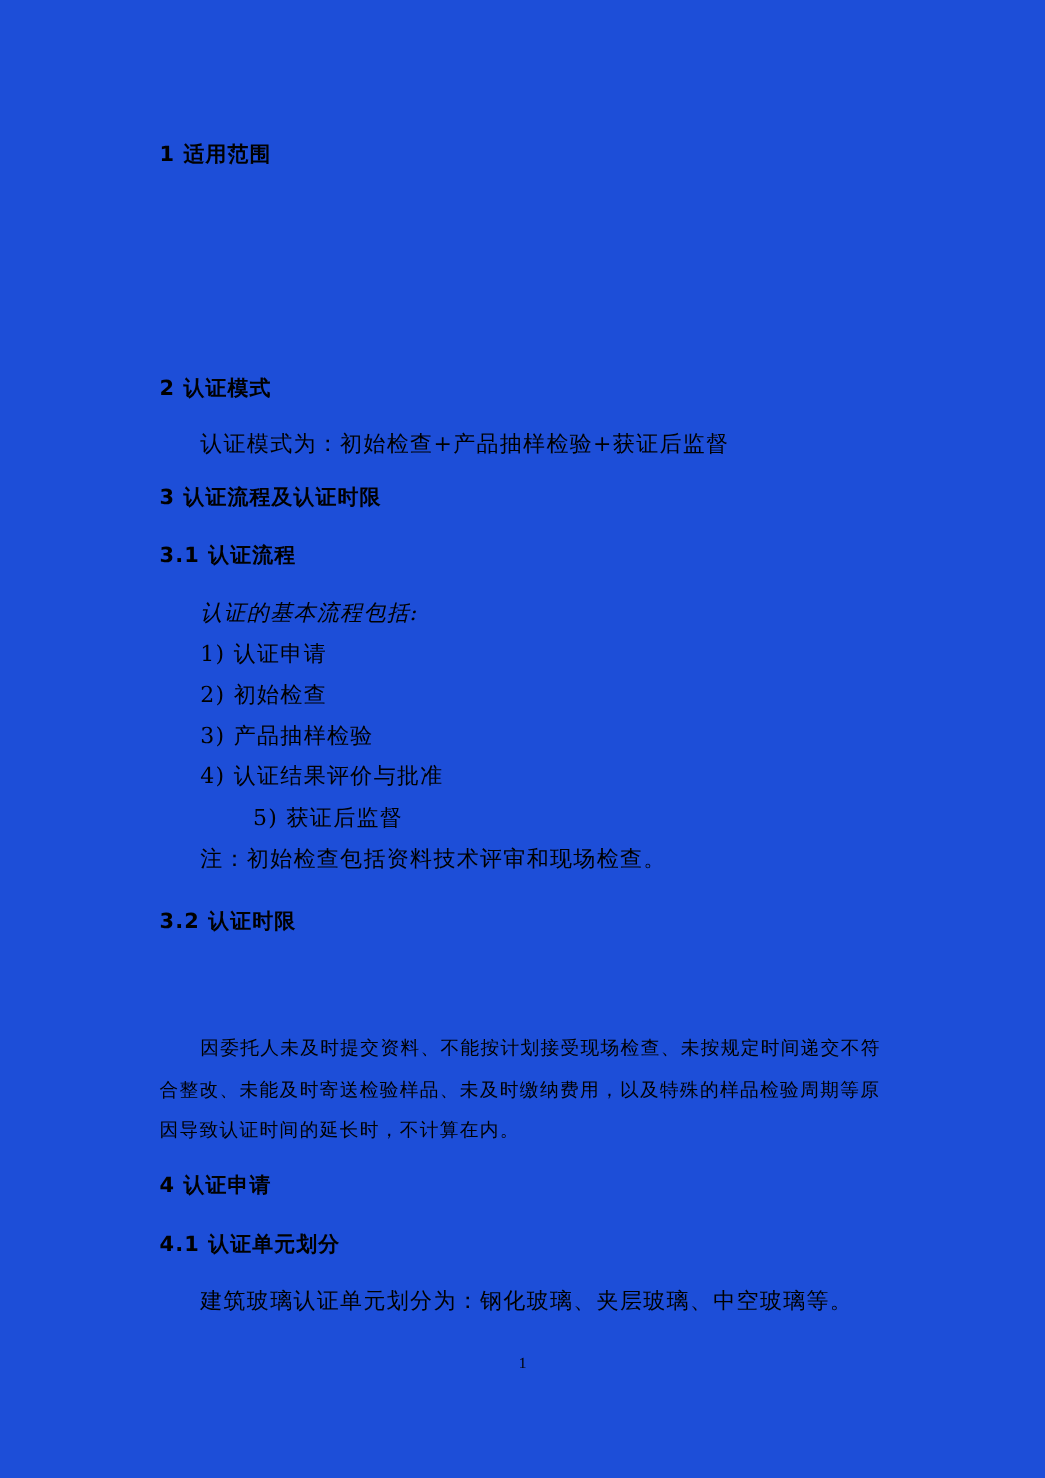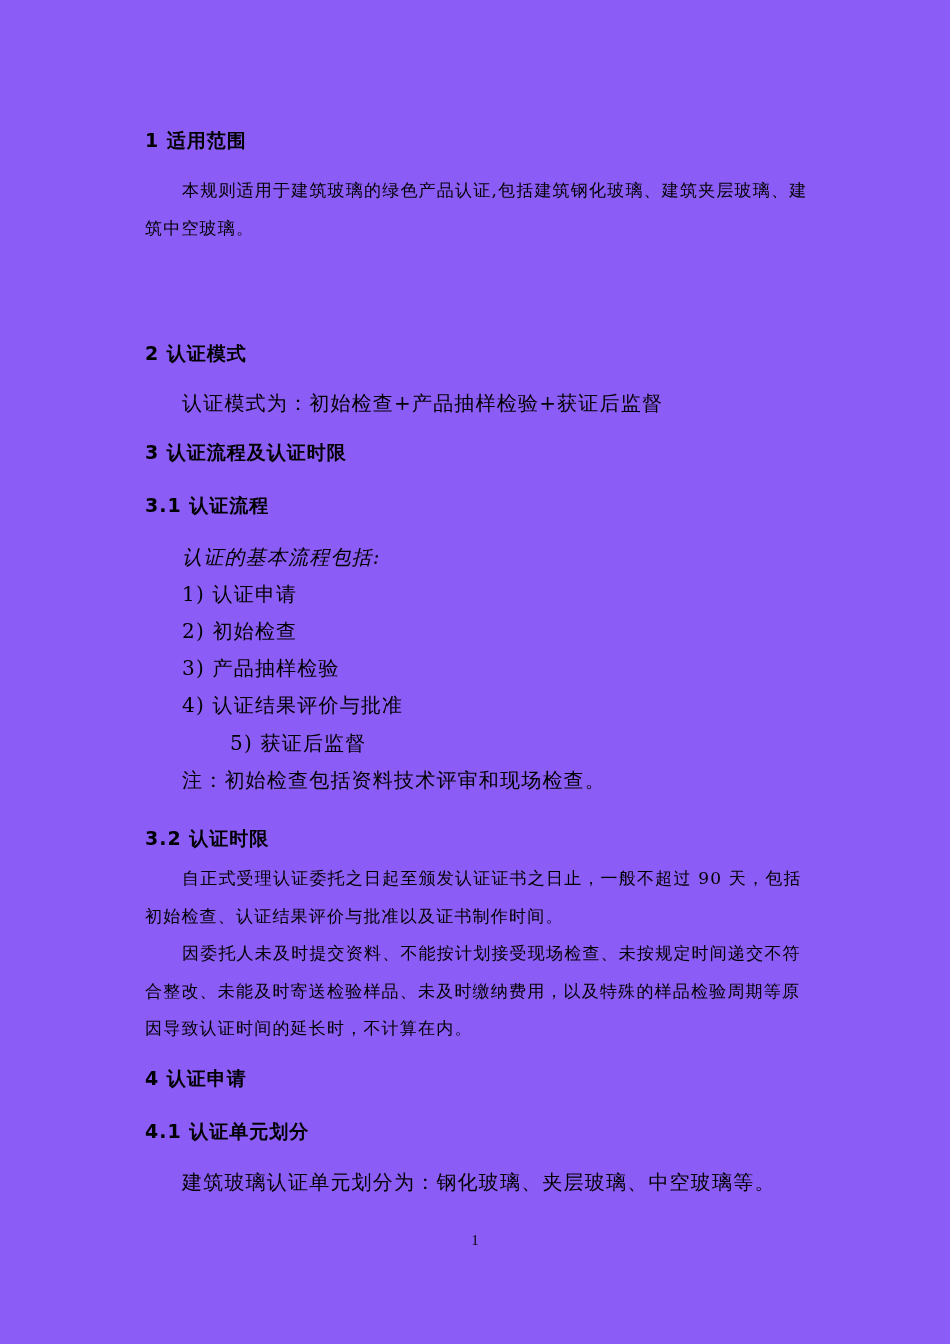--- a/index.html
+++ b/index.html
@@ -1,51 +1,49 @@
 <!DOCTYPE html>
 <html><head>
 <meta charset="utf-8">
 <style>
   html, body { margin: 0; padding: 0; background: #ffffff; }
   body { width: 950px; height: 1344px; position: relative; overflow: hidden;
          font-family: "DejaVu Serif", "Liberation Serif", serif; color: #000; }
-  .page { position: absolute; left: 0; top: 0; width: 950px; height: 1344px; background: #8b5cf6; }
+  .page { position: absolute; left: 0; top: 0; width: 950px; height: 1344px; background: #1d4ed8; }
   .h { position: absolute; left: 145px; font-family: "DejaVu Sans", "Liberation Sans", sans-serif;
        font-weight: bold; font-size: 19px; line-height: 24px; letter-spacing: 1px; white-space: nowrap; }
   .p { position: absolute; left: 145px; width: 665px; font-size: 17px; line-height: 37.5px;
        letter-spacing: 1.2px; }
   .p .ind { display: inline-block; width: 37px; }
   .line { position: absolute; left: 182px; font-size: 20px; line-height: 24px; letter-spacing: 1.2px; white-space: nowrap; }
   .pgnum { position: absolute; left: 0; width: 950px; text-align: center; top: 1233px;
            font-family: "Liberation Serif", serif; font-size: 14px; }
 </style>
 </head>
 <body>
 
 <div class="page">
 
   <div class="h" style="top:128px;">1 适用范围</div>
-  <div class="p" style="top:172px;"><span class="ind"></span><span>本规则适用于建筑玻璃的绿色产品认证,包括建筑钢化玻璃、建筑夹层玻璃、建筑中空玻璃。</span></div>
 
   <div class="h" style="top:341px;">2  认证模式</div>
   <div class="line" style="top:391px;">认证模式为：初始检查+产品抽样检验+获证后监督</div>
 
   <div class="h" style="top:440px;">3  认证流程及认证时限</div>
 
   <div class="h" style="top:493px;">3.1  认证流程</div>
   <div class="line" style="top:545px;font-style:italic;">认证的基本流程包括:</div>
   <div class="line" style="top:582px;">1)  认证申请</div>
   <div class="line" style="top:619px;">2)  初始检查</div>
   <div class="line" style="top:656px;">3)  产品抽样检验</div>
   <div class="line" style="top:693px;">4)  认证结果评价与批准</div>
   <div class="line" style="top:731px;margin-left:48px;">5)  获证后监督</div>
   <div class="line" style="top:768px;">注：初始检查包括资料技术评审和现场检查。</div>
 
   <div class="h" style="top:826px;">3.2  认证时限</div>
-  <div class="p" style="top:860px;"><span class="ind"></span><span>自正式受理认证委托之日起至颁发认证证书之日止，一般不超过 90 天，包括初始检查、认证结果评价与批准以及证书制作时间。</span></div>
   <div class="p" style="top:935px;"><span class="ind"></span><span>因委托人未及时提交资料、不能按计划接受现场检查、未按规定时间递交不符合整改、未能及时寄送检验样品、未及时缴纳费用，以及特殊的样品检验周期等原因导致认证时间的延长时，不计算在内。</span></div>
 
   <div class="h" style="top:1066px;">4 认证申请</div>
 
   <div class="h" style="top:1119px;">4.1  认证单元划分</div>
   <div class="line" style="top:1170px;">建筑玻璃认证单元划分为：钢化玻璃、夹层玻璃、中空玻璃等。</div>
 
   <div class="pgnum">1</div>
 </div>
 

